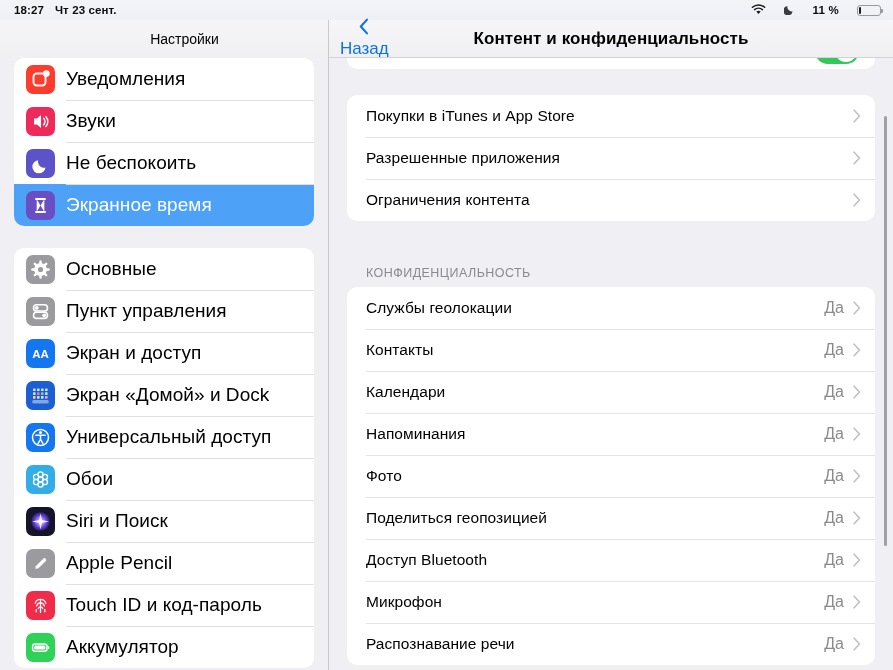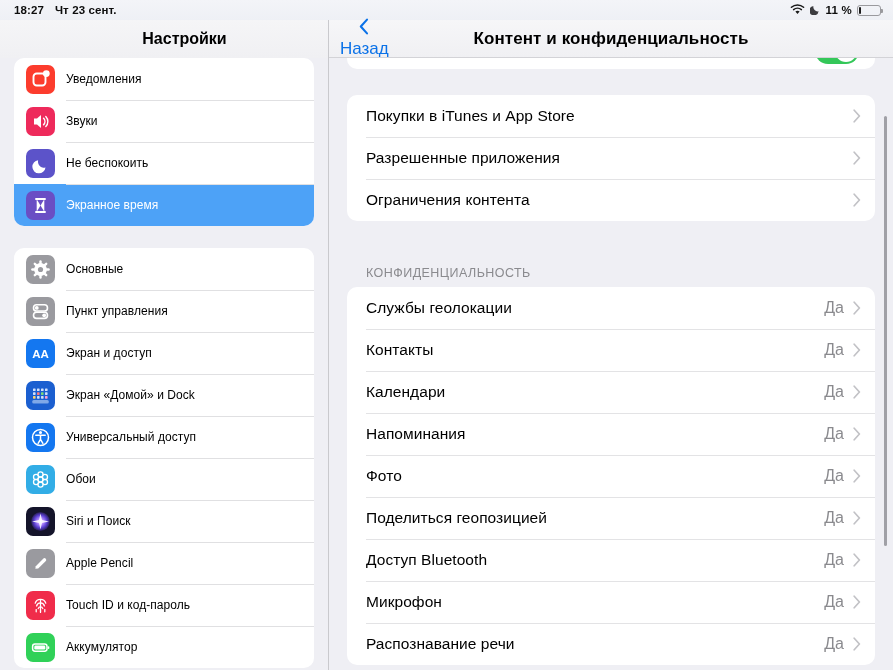--- a/index.html
+++ b/index.html
@@ -15,21 +15,21 @@
   .statusbar {
     height: 20px; flex: 0 0 20px;
     display: flex; align-items: center;
     padding: 0 12px 0 14px;
     font-size: 11.5px; font-weight: bold; color: #0d0d0d;
     background: linear-gradient(180deg, #f3f4f8 0%, #eef0f5 100%);
     letter-spacing: .1px;
   }
   .sb-time { margin-right: 11px; }
   .sb-date { font-weight: bold; }
-  .sb-right { margin-left: auto; display: flex; align-items: center; gap: 5px; }
+  .sb-right { margin-left: auto; display: flex; align-items: center; gap: 18px; }
   .sb-batt-pct { font-size: 11.5px; font-weight: bold; letter-spacing: .2px;}
   .batt-shell {
     width: 24px; height: 11px; border: 1.2px solid #9a9a9e; border-radius: 3px;
     position: relative; display: inline-block;
   }
   .batt-shell::after {
     content:""; position: absolute; right: -3px; top: 3.2px;
     width: 1.8px; height: 4.4px; background: #9a9a9e; border-radius: 0 1px 1px 0;
   }
   .batt-fill { position: absolute; left: 1px; top: 1px; bottom: 1px; width: 2.3px; background: #1a1a1a; border-radius: 1.5px; }
@@ -42,37 +42,37 @@
     width: 329px; flex: 0 0 329px;
     background: #efeff4;
     display: flex; flex-direction: column;
     border-right: 1px solid #c9c9cd;
     position: relative;
   }
   .sidebar-header {
     height: 38px; flex: 0 0 38px;
     display: flex; align-items: center; justify-content: center;
     background: linear-gradient(180deg,#f5f5f7 0%, #f0f0f3 100%);
-    font-size: 16px; font-weight: bold; color: #000; padding-left: 41px;
+    font-size: 14px; font-weight: normal; color: #000; padding-left: 41px;
   }
   .sidebar-scroll { flex: 1 1 auto; overflow: hidden; padding: 0 14px; }
   .card {
     background: #fff; border-radius: 10px; overflow: hidden; margin-bottom: 22px;
   }
   .srow {
     height: 42px; display: flex; align-items: center;
     padding: 0 10px 0 12px; position: relative;
   }
   .srow + .srow::before {
     content: ""; position: absolute; left: 52px; right: 0; top: 0; height: 1px;
     background: #e0e0e2;
   }
   .srow.selected { background: #4da2f7; }
   .srow.selected .srow-label { color: #fff; }
-  .srow-label { font-size: 12px; color: #000; letter-spacing: .05px; }
+  .srow-label { font-size: 19px; color: #000; letter-spacing: .05px; }
   .sicon {
     width: 29px; height: 29px; border-radius: 7px; margin-right: 11px;
     flex: 0 0 29px; display: flex; align-items: center; justify-content: center;
     overflow: hidden; position: relative;
   }
   .sicon svg { display: block; }
 
   
   .detail { flex: 1 1 auto; display: flex; flex-direction: column; min-width: 0; position: relative; background: #efeff4; }
   .detail-header {

